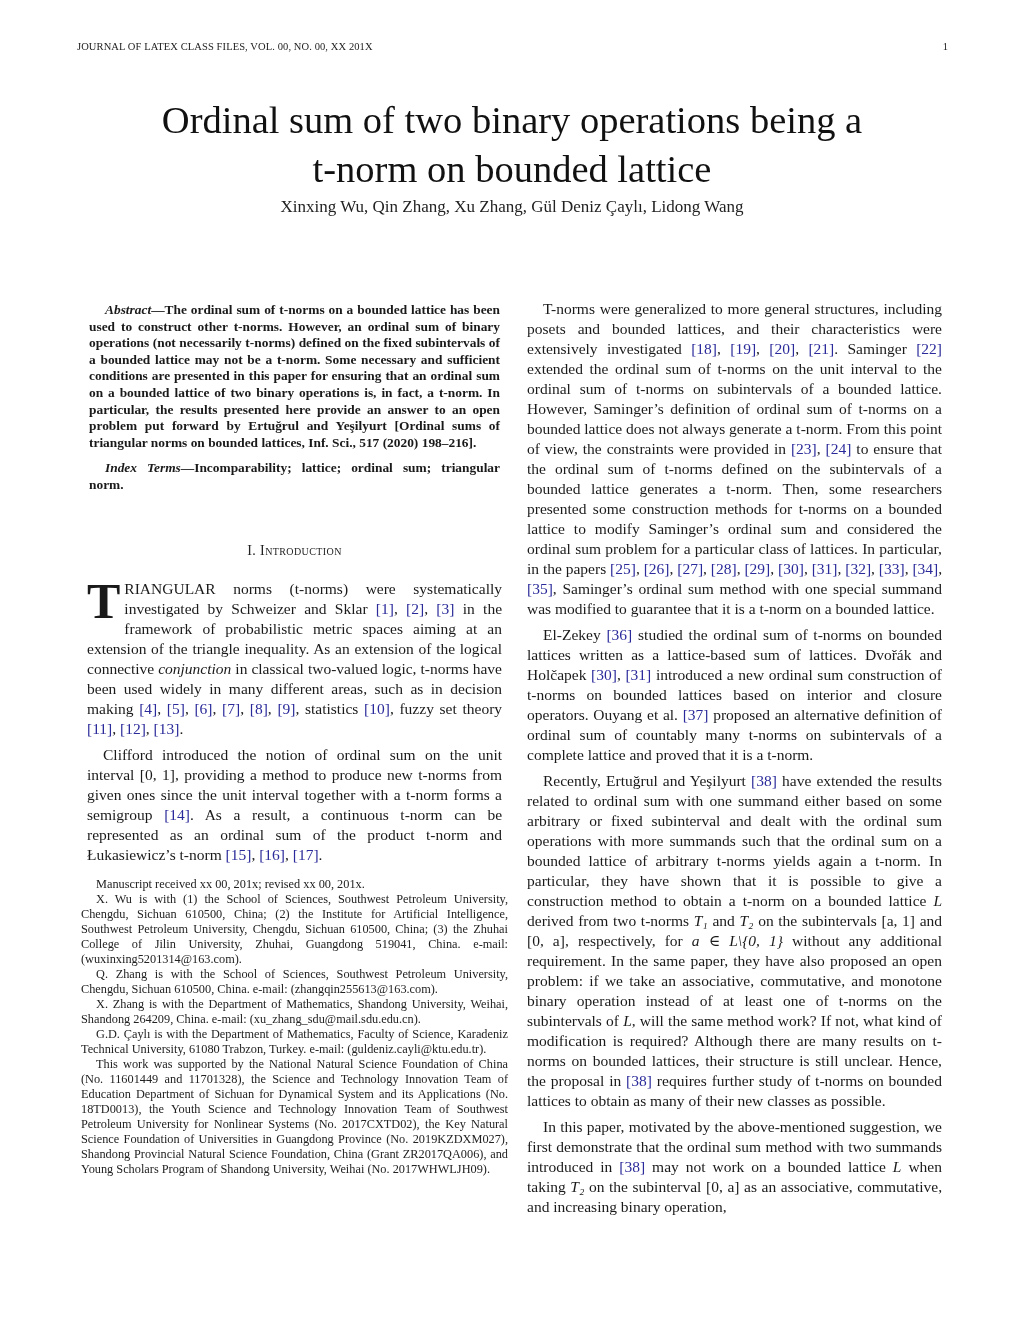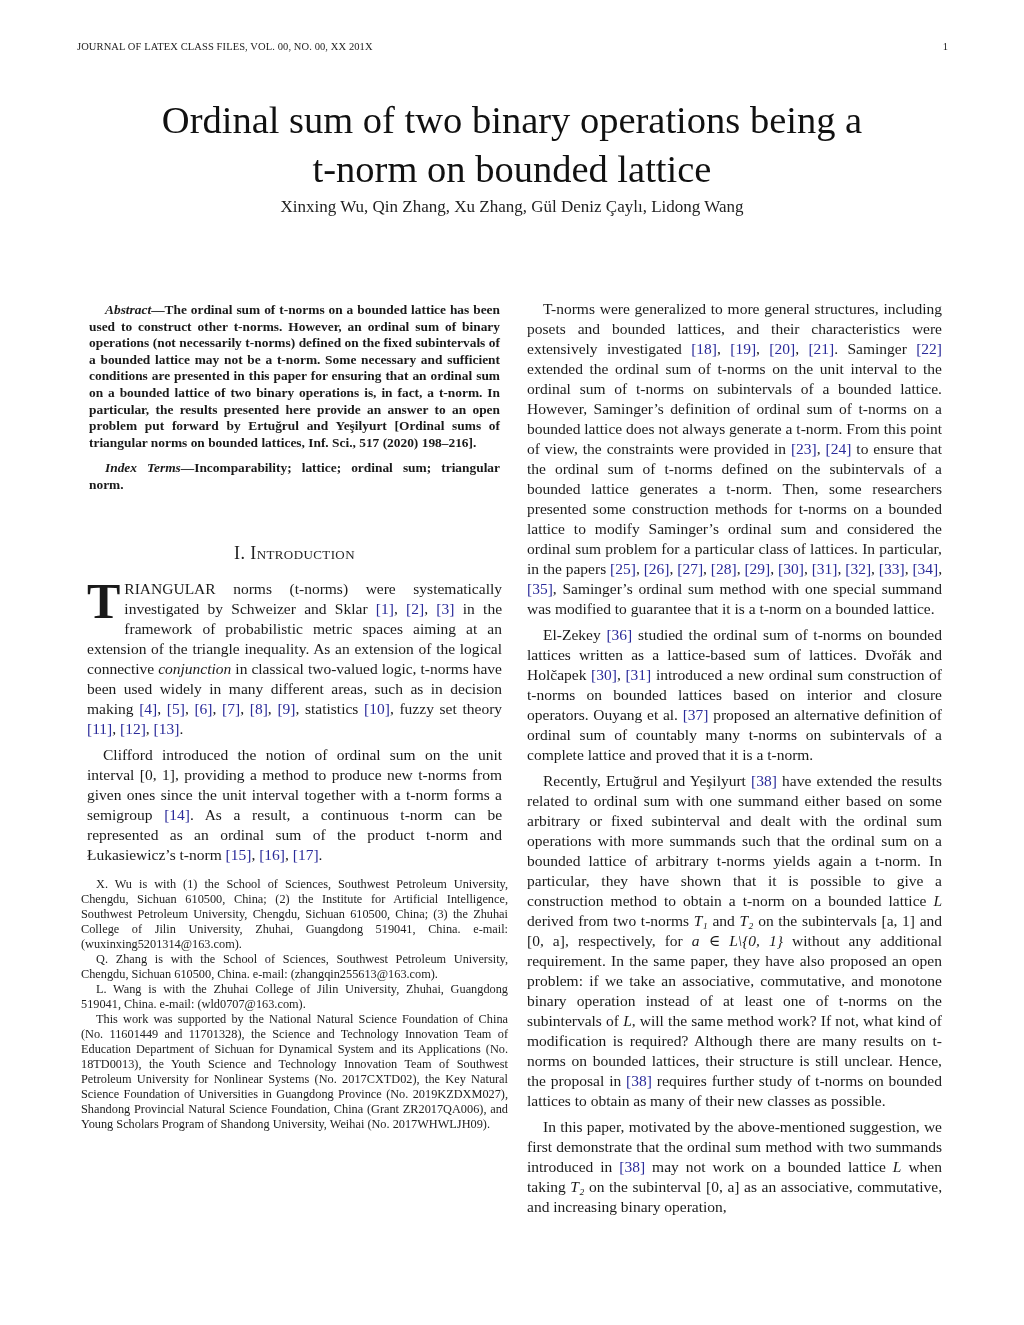--- a/index.html
+++ b/index.html
@@ -7,21 +7,21 @@
   .header { position:absolute; top:41px; left:77px; right:76px; font-size:10.5px; letter-spacing:0.1px; display:flex; justify-content:space-between; color:#222; }
   .title { position:absolute; top:96px; left:0; width:1024px; text-align:center; font-size:38.5px; line-height:49px; color:#111; }
   .authors { position:absolute; top:197px; left:0; width:1024px; text-align:center; font-size:17px; color:#222; }
   .col { position:absolute; width:427px; text-align:justify; }
   .left { left:81px; }
   .right { left:521px; }
   .abstract { top:294px; font-family:"Liberation Serif",serif; font-weight:bold; font-size:13.4px; line-height:16.6px; }
   .abstract p { margin:8px; text-indent:16px; }
   .abstract .lbl { font-style:italic; }
   .index { margin-top:9px !important; }
-  .section-heading { position:absolute; top:543px; left:81px; width:427px; text-align:center; font-size:18px; font-variant:small-caps; letter-spacing:0.4px; color:#222; }
+  .section-heading { position:absolute; top:543px; left:81px; width:427px; text-align:center; font-size:14px; font-variant:small-caps; letter-spacing:0.4px; color:#222; }
   .body { font-size:15.5px; line-height:20px; }
   .body p { margin:6px; text-indent:16px; }
   .body p.noind { text-indent:0; }
   .dropcap { float:left; font-size:50px; line-height:38px; margin:3px 4px 0 0; font-weight:bold; }
   .cite { color:#2a2a9a; }
   .math { font-style:italic; }
   .intro { top:573px; }
   .foot { top:877px; font-size:12.3px; line-height:15px; color:#222; }
   .foot p { margin:0; text-indent:15px; }
   .rightcol { top:293px; }
@@ -47,23 +47,25 @@
 </div>
 
 <div class="section-heading">I. Introduction</div>
 
 <div class="col left body intro">
   <p class="noind"><span class="dropcap">T</span><span>RIANGULAR norms (t-norms) were systematically investigated by Schweizer and Sklar </span><a class="cite">[1]</a>, <a class="cite">[2]</a>, <a class="cite">[3]</a><span> in the framework of probabilistic metric spaces aiming at an extension of the triangle inequality. As an extension of the logical connective </span><em>conjunction</em><span> in classical two-valued logic, t-norms have been used widely in many different areas, such as in decision making </span><span><a class="cite">[4]</a>, <a class="cite">[5]</a>, <a class="cite">[6]</a>, <a class="cite">[7]</a>, <a class="cite">[8]</a>, <a class="cite">[9]</a></span>,<span> statistics </span><a class="cite">[10]</a><span>, fuzzy set theory </span><span><a class="cite">[11]</a>, <a class="cite">[12]</a>, <a class="cite">[13]</a></span>.</p>
   <p><span>Clifford introduced the notion of ordinal sum on the unit interval </span><span>[0, 1]</span><span>, providing a method to produce new t-norms from given ones since the unit interval together with a t-norm forms a semigroup </span><a class="cite">[14]</a><span>. As a result, a continuous t-norm can be represented as an ordinal sum of the product t-norm and Łukasiewicz’s t-norm </span><span><a class="cite">[15]</a>, <a class="cite">[16]</a>, <a class="cite">[17]</a></span>.</p>
 </div>
 
 <div class="col left foot">
+  <p>Manuscript received xx 00, 201x; revised xx 00, 201x.</p>
   <p>X. Wu is with (1) the School of Sciences, Southwest Petroleum University, Chengdu, Sichuan 610500, China; (2) the Institute for Artificial Intelligence, Southwest Petroleum University, Chengdu, Sichuan 610500, China; (3) the Zhuhai College of Jilin University, Zhuhai, Guangdong 519041, China. e-mail: (wuxinxing5201314@163.com).</p>
   <p>Q. Zhang is with the School of Sciences, Southwest Petroleum University, Chengdu, Sichuan 610500, China. e-mail: (zhangqin255613@163.com).</p>
-  <p>L. Wang is with the Zhuhai College of Jilin University, Zhuhai, Guangdong 519041, China. e-mail: (wld0707@163.com).</p>
+  <p>X. Zhang is with the Department of Mathematics, Shandong University, Weihai, Shandong 264209, China. e-mail: (xu_zhang_sdu@mail.sdu.edu.cn).</p>
+  <p>G.D. Çaylı is with the Department of Mathematics, Faculty of Science, Karadeniz Technical University, 61080 Trabzon, Turkey. e-mail: (guldeniz.cayli@ktu.edu.tr).</p>
   <p>This work was supported by the National Natural Science Foundation of China (No. 11601449 and 11701328), the Science and Technology Innovation Team of Education Department of Sichuan for Dynamical System and its Applications (No. 18TD0013), the Youth Science and Technology Innovation Team of Southwest Petroleum University for Nonlinear Systems (No. 2017CXTD02), the Key Natural Science Foundation of Universities in Guangdong Province (No. 2019KZDXM027), Shandong Provincial Natural Science Foundation, China (Grant ZR2017QA006), and Young Scholars Program of Shandong University, Weihai (No. 2017WHWLJH09).</p>
 </div>
 
 <div class="col right body rightcol">
   <p><span>T-norms were generalized to more general structures, including posets and bounded lattices, and their characteristics were extensively investigated </span><span><a class="cite">[18]</a>, <a class="cite">[19]</a>, <a class="cite">[20]</a>, <a class="cite">[21]</a></span><span>. Saminger </span><a class="cite">[22]</a><span> extended the ordinal sum of t-norms on the unit interval to the ordinal sum of t-norms on subintervals of a bounded lattice. However, Saminger’s definition of ordinal sum of t-norms on a bounded lattice does not always generate a t-norm. From this point of view, the constraints were provided in </span><a class="cite">[23]</a>, <a class="cite">[24]</a><span> to ensure that the ordinal sum of t-norms defined on the subintervals of a bounded lattice generates a t-norm. Then, some researchers presented some construction methods for t-norms on a bounded lattice to modify Saminger’s ordinal sum and considered the ordinal sum problem for a particular class of lattices. In particular, in the papers </span><span><a class="cite">[25]</a>, <a class="cite">[26]</a>, <a class="cite">[27]</a>, <a class="cite">[28]</a>, <a class="cite">[29]</a>, <a class="cite">[30]</a>, <a class="cite">[31]</a>, <a class="cite">[32]</a>, <a class="cite">[33]</a>, <a class="cite">[34]</a>, <a class="cite">[35]</a></span><span>, Saminger’s ordinal sum method with one special summand was modified to guarantee that it is a t-norm on a bounded lattice.</span></p>
   <p><span>El-Zekey </span><a class="cite">[36]</a><span> studied the ordinal sum of t-norms on bounded lattices written as a lattice-based sum of lattices. Dvořák and Holčapek </span><a class="cite">[30]</a>, <a class="cite">[31]</a><span> introduced a new ordinal sum construction of t-norms on bounded lattices based on interior and closure operators. Ouyang et al. </span><a class="cite">[37]</a><span> proposed an alternative definition of ordinal sum of countably many t-norms on subintervals of a complete lattice and proved that it is a t-norm.</span></p>
   <p><span>Recently, Ertuğrul and Yeşilyurt </span><a class="cite">[38]</a><span> have extended the results related to ordinal sum with one summand either based on some arbitrary or fixed subinterval and dealt with the ordinal sum operations with more summands such that the ordinal sum on a bounded lattice of arbitrary t-norms yields again a t-norm. In particular, they have shown that it is possible to give a construction method to obtain a t-norm on a bounded lattice </span><span class="math">L</span><span> derived from two t-norms </span><span class="math">T₁</span><span> and </span><span class="math">T₂</span><span> on the subintervals </span><span>[a, 1]</span><span> and </span><span>[0, a]</span><span>, respectively, for </span><span class="math">a ∈ L\{0, 1}</span><span> without any additional requirement. In the same paper, they have also proposed an open problem: if we take an associative, commutative, and monotone binary operation instead of at least one of t-norms on the subintervals of </span><span class="math">L</span><span>, will the same method work? If not, what kind of modification is required? Although there are many results on t-norms on bounded lattices, their structure is still unclear. Hence, the proposal in </span><a class="cite">[38]</a><span> requires further study of t-norms on bounded lattices to obtain as many of their new classes as possible.</span></p>
   <p><span>In this paper, motivated by the above-mentioned suggestion, we first demonstrate that the ordinal sum method with two summands introduced in </span><a class="cite">[38]</a><span> may not work on a bounded lattice </span><span class="math">L</span><span> when taking </span><span class="math">T₂</span><span> on the subinterval </span><span>[0, a]</span><span> as an associative, commutative, and increasing binary operation,</span></p>
 </div>
 

